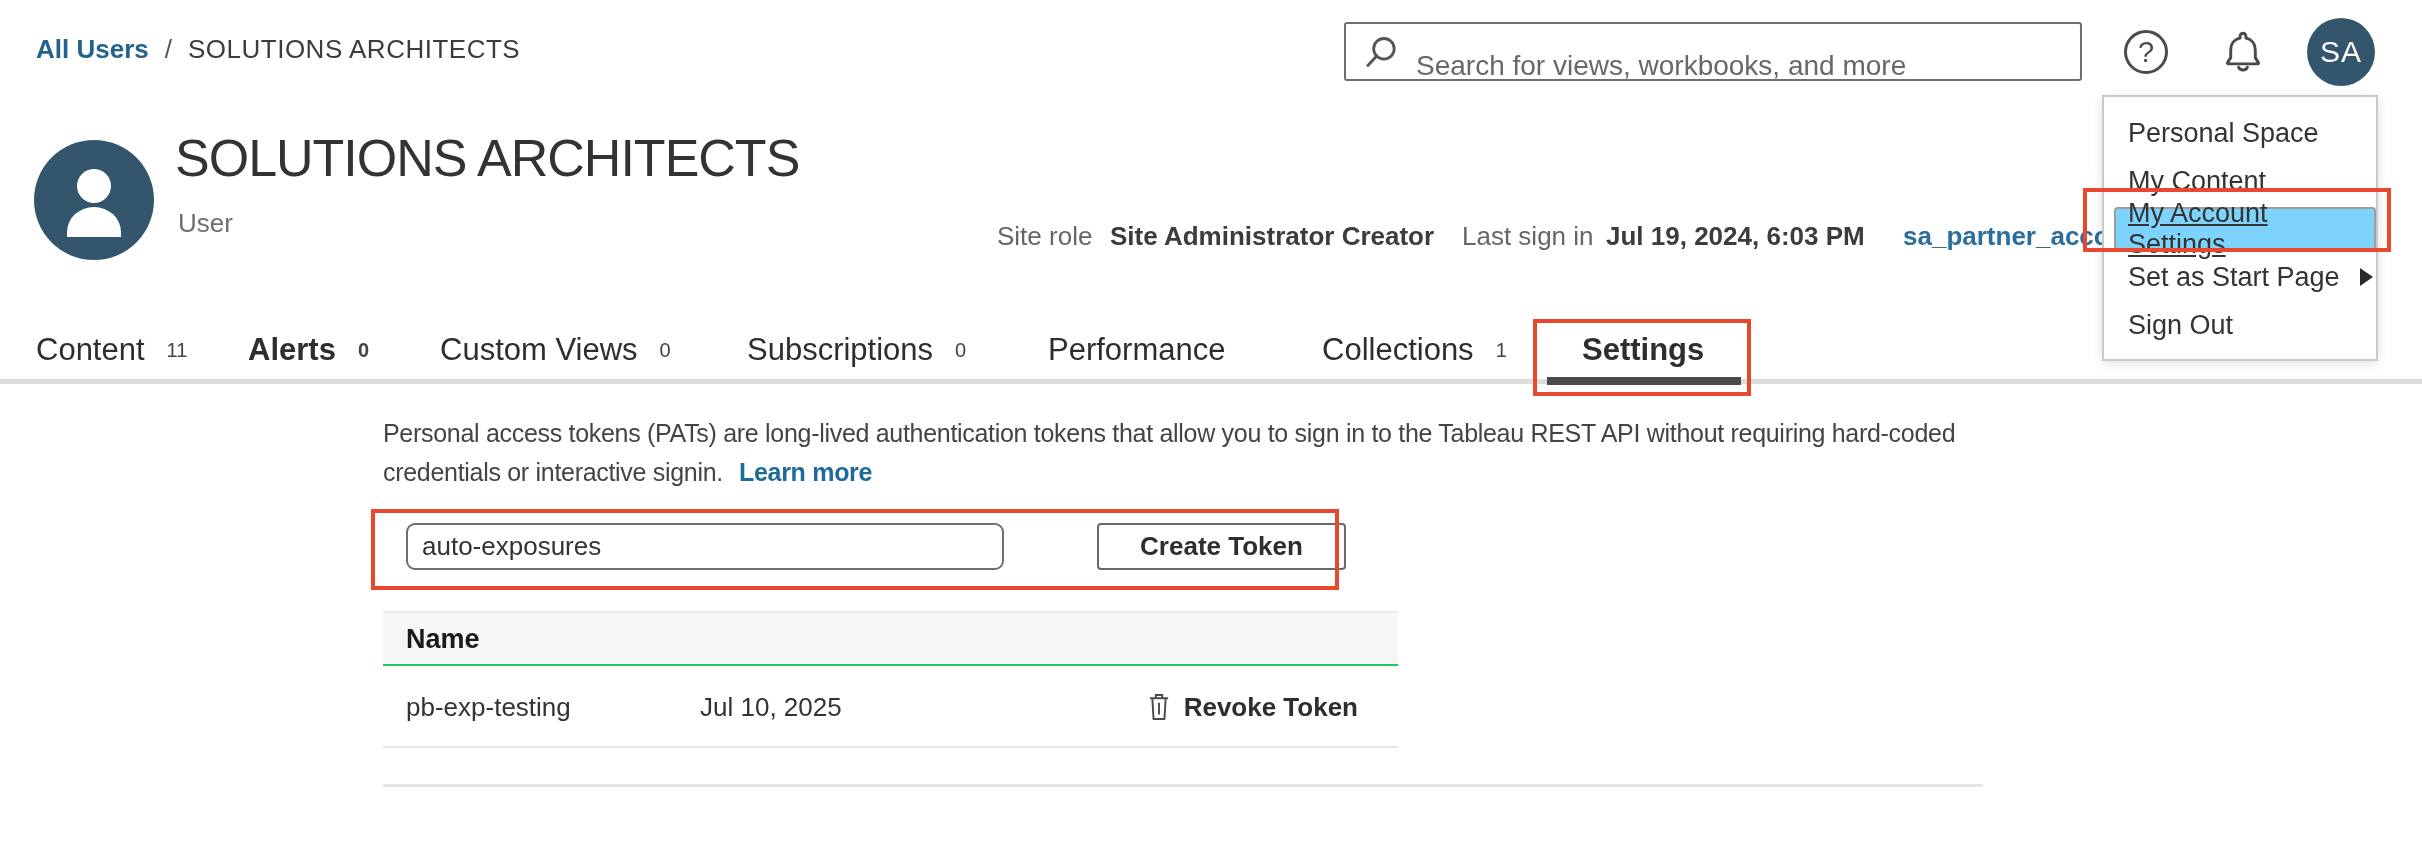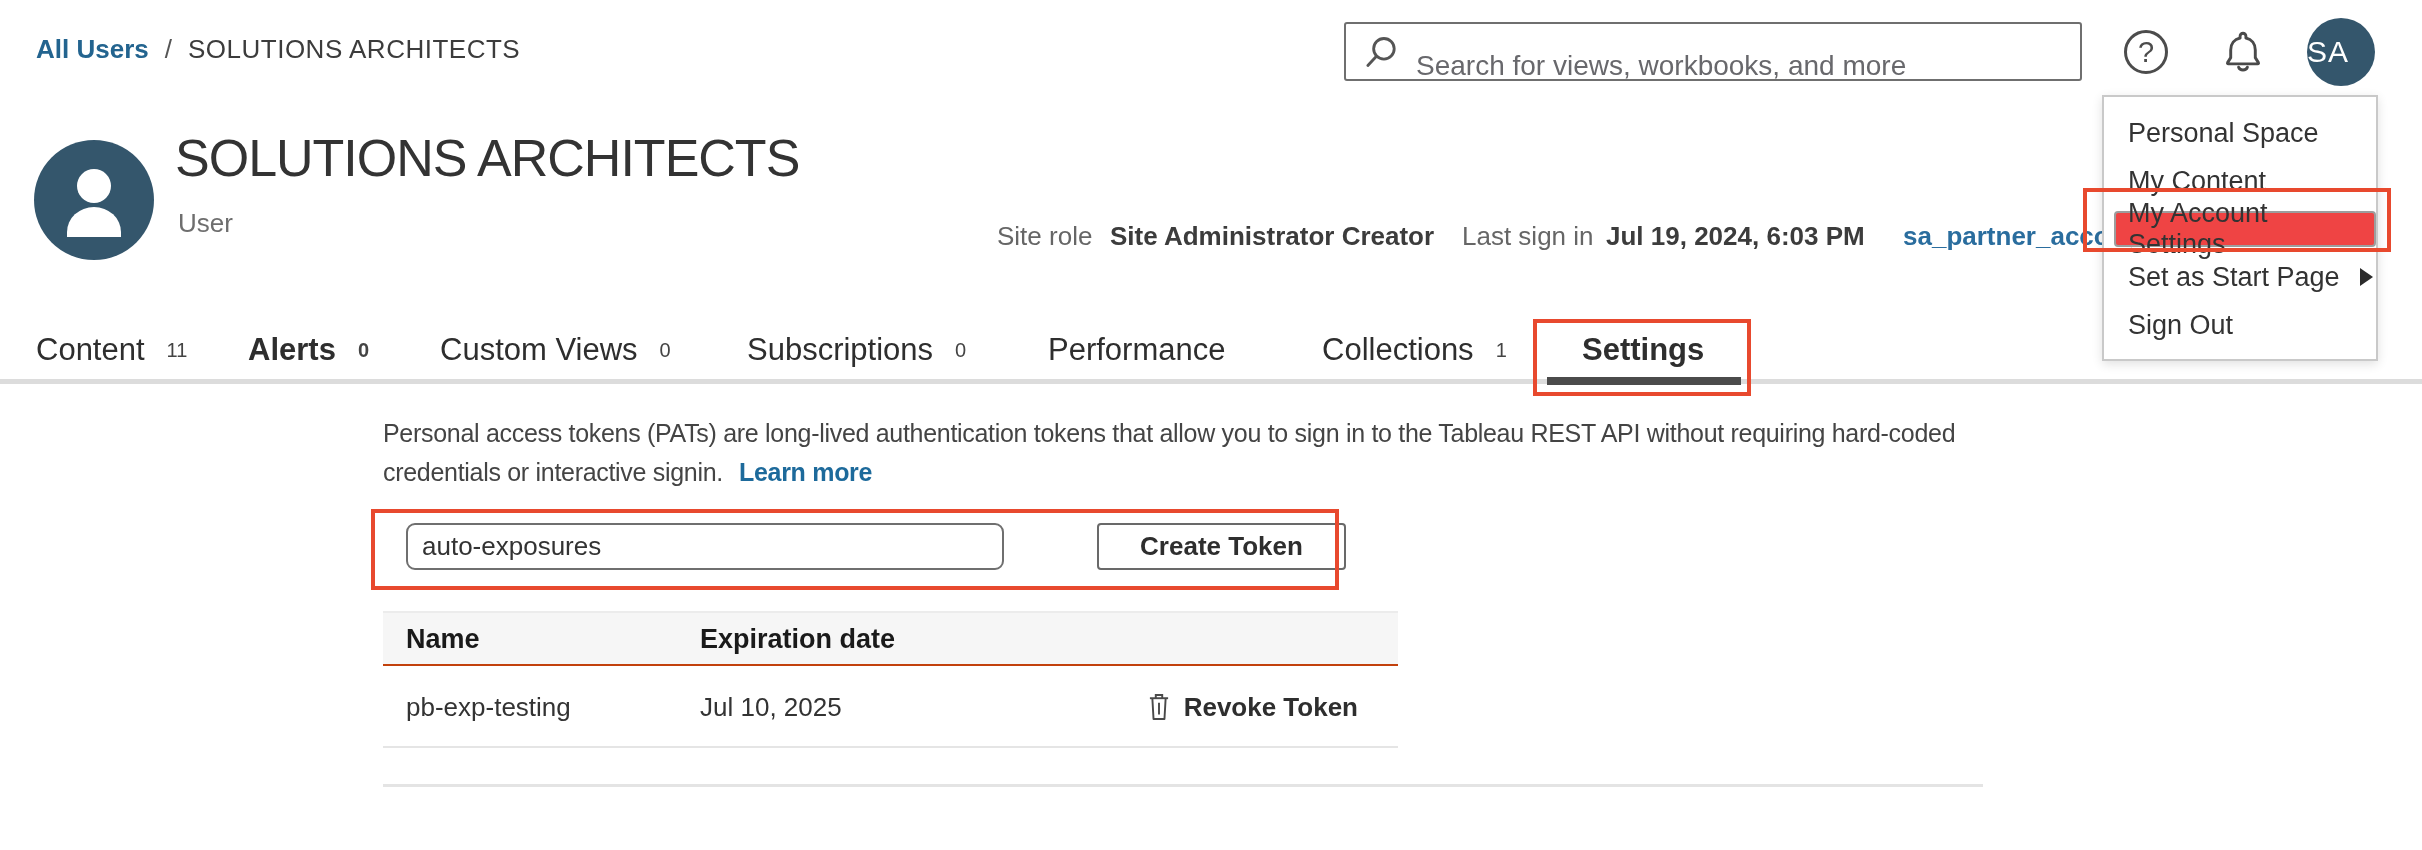--- a/index.html
+++ b/index.html
@@ -14,26 +14,26 @@
   .breadcrumb .current { color:#3c3c3c; letter-spacing:.5px; }
 
   
   .searchbox { position:absolute; left:1344px; top:22px; width:738px; height:59px; border:2px solid #6f6f6f; border-radius:3px; display:flex; align-items:center; padding-left:18px; gap:16px; background:#fff; }
   .searchbox svg { flex:0 0 auto; }
   .searchbox input { border:none; outline:none; font-family:inherit; font-size:28px; color:#444; width:620px; background:transparent;margin-top:28px; }
   .searchbox input::placeholder { color:#68686c; opacity:1; }
 
   .help-btn { position:absolute; left:2124px; top:30px; width:44px; height:44px; border:3px solid #4c4c4c; border-radius:50%; display:flex; align-items:center; justify-content:center; font-size:29px; color:#4c4c4c; cursor:pointer; background:#fff; }
   .bell-btn { position:absolute; left:2218px; top:27px; width:50px; height:50px; cursor:pointer; }
-  .avatar-sm { position:absolute; left:2307px; top:18px; width:68px; height:68px; border-radius:50%; background:#34566c; color:#fff; font-size:30px; letter-spacing:1px; display:flex; align-items:center; justify-content:flex-start; cursor:pointer; }
+  .avatar-sm { position:absolute; left:2307px; top:18px; width:68px; height:68px; border-radius:50%; background:#34566c; color:#fff; font-size:30px; letter-spacing:1px; display:flex; align-items:center; justify-content:center; cursor:pointer; }
 
   
   .menu { position:absolute; left:2102px; top:95px; width:276px; background:#fff; border:2px solid #c9c9c9; box-shadow:0 3px 10px rgba(0,0,0,.12); padding:12px 0 10px 0; z-index:50; }
   .menu-item { height:48px; display:flex; align-items:center; padding-left:24px; font-size:27px; color:#333; cursor:pointer; }
-  .menu-item .pill { display:flex; align-items:center; height:36px; padding:0 12px; background:#ef4444; border:2px solid #9d9d9d; border-radius:4px; }
+  .menu-item .pill { display:flex; align-items:center; height:44px; padding:0 12px; background:#7dd3fc; border:2px solid #9d9d9d; border-radius:4px;text-decoration:underline; }
   .menu-item.with-pill { padding-left:10px; }
   .submenu-arrow { width:0; height:0; border-left:13px solid #2b2b2b; border-top:9px solid transparent; border-bottom:9px solid transparent; margin-left:20px; }
 
   
   .avatar-lg { position:absolute; left:34px; top:140px; width:120px; height:120px; border-radius:50%; background:#34566c; }
   .page-title { position:absolute; left:175px; top:128px; font-size:52px; letter-spacing:-1px; color:#333; white-space:nowrap; }
   .user-type { position:absolute; left:178px; top:208px; font-size:26px; color:#6e6e6e; }
   .meta { position:absolute; top:219px; font-size:26px; line-height:34px; white-space:nowrap; }
   .meta-label { color:#666; }
   .meta-value { color:#3c3c3c; font-weight:700; }
@@ -48,21 +48,21 @@
 
   
   .section-heading { position:absolute; left:34px; top:419px; font-size:27px; font-weight:700; color:#1a1a1a; }
   .pat-desc { position:absolute; left:383px; top:414px; font-size:25px; letter-spacing:-.3px; color:#444; line-height:39px; white-space:nowrap; }
   .learn-more { color:#1d6a9b; font-weight:700; margin-left:16px; cursor:pointer; }
 
   .token-input { position:absolute; left:406px; top:523px; width:598px; height:47px; border:2px solid #6f6f6f; border-radius:9px; font-family:inherit; font-size:26px; color:#333; padding-left:14px; outline:none; }
   .create-btn { position:absolute; left:1053px; top:523px; width:249px; height:47px; background:#fff; border:2px solid #696969; border-radius:4px; font-family:inherit; font-size:26px; font-weight:700; color:#2e2e2e; cursor:pointer;margin-left:44px; }
 
   .pat-table { position:absolute; left:383px; top:611px; width:1015px; }
-  .pat-thead { height:55px; background:#f6f6f6; border-top:2px solid #ececec; border-bottom:2px solid #c2410c; position:relative; }
+  .pat-thead { height:55px; background:#f6f6f6; border-top:2px solid #ececec; border-bottom:2px solid #22c55e; position:relative; }
   .pat-thead .col { position:absolute; top:0; line-height:53px; font-size:27px; font-weight:700; color:#1a1a1a; }
   .col-name { left:23px; } .col-exp { left:317px; }
   .pat-row { height:82px; border-bottom:2px solid #e5e5e5; position:relative; }
   .pat-row .cell { position:absolute; top:0; line-height:82px; font-size:26px; color:#333; }
   .revoke { position:absolute; right:40px; top:0; height:82px; display:flex; align-items:center; gap:12px; cursor:pointer; }
   .revoke .label { font-size:26px; font-weight:700; color:#2e2e2e; }
 
   .bottom-divider { position:absolute; left:383px; top:784px; width:1600px; height:3px; background:#e4e4e4; }
 
   
@@ -149,21 +149,20 @@
       <span>credentials or interactive signin.</span><span class="learn-more">Learn more</span>
     </div>
   </div>
 
   <input class="token-input" type="text" value="auto-exposures" style="">
   <button class="create-btn">Create Token</button>
 
   <div class="pat-table">
     <div class="pat-thead">
       <span class="col col-name">Name</span>
-      <span class="col col-exp">Expiration date</span>
     </div>
     <div class="pat-row">
       <span class="cell" style="left:23px;">pb-exp-testing</span>
       <span class="cell" style="left:317px;">Jul 10, 2025</span>
       <span class="revoke">
         <svg width="26" height="30" viewBox="0 0 24 28">
           <path d="M9 5.5 V2.8 h6 v2.7" fill="none" stroke="#4a4a4a" stroke-width="1.8"></path>
           <line x1="3.5" y1="5.8" x2="20.5" y2="5.8" stroke="#4a4a4a" stroke-width="1.8"></line>
           <path d="M5.8 5.8 l1.1 19.4 h10.2 l1.1-19.4" fill="none" stroke="#4a4a4a" stroke-width="1.8" stroke-linejoin="round"></path>
           <line x1="12" y1="10" x2="12" y2="21" stroke="#4a4a4a" stroke-width="1.8"></line>

